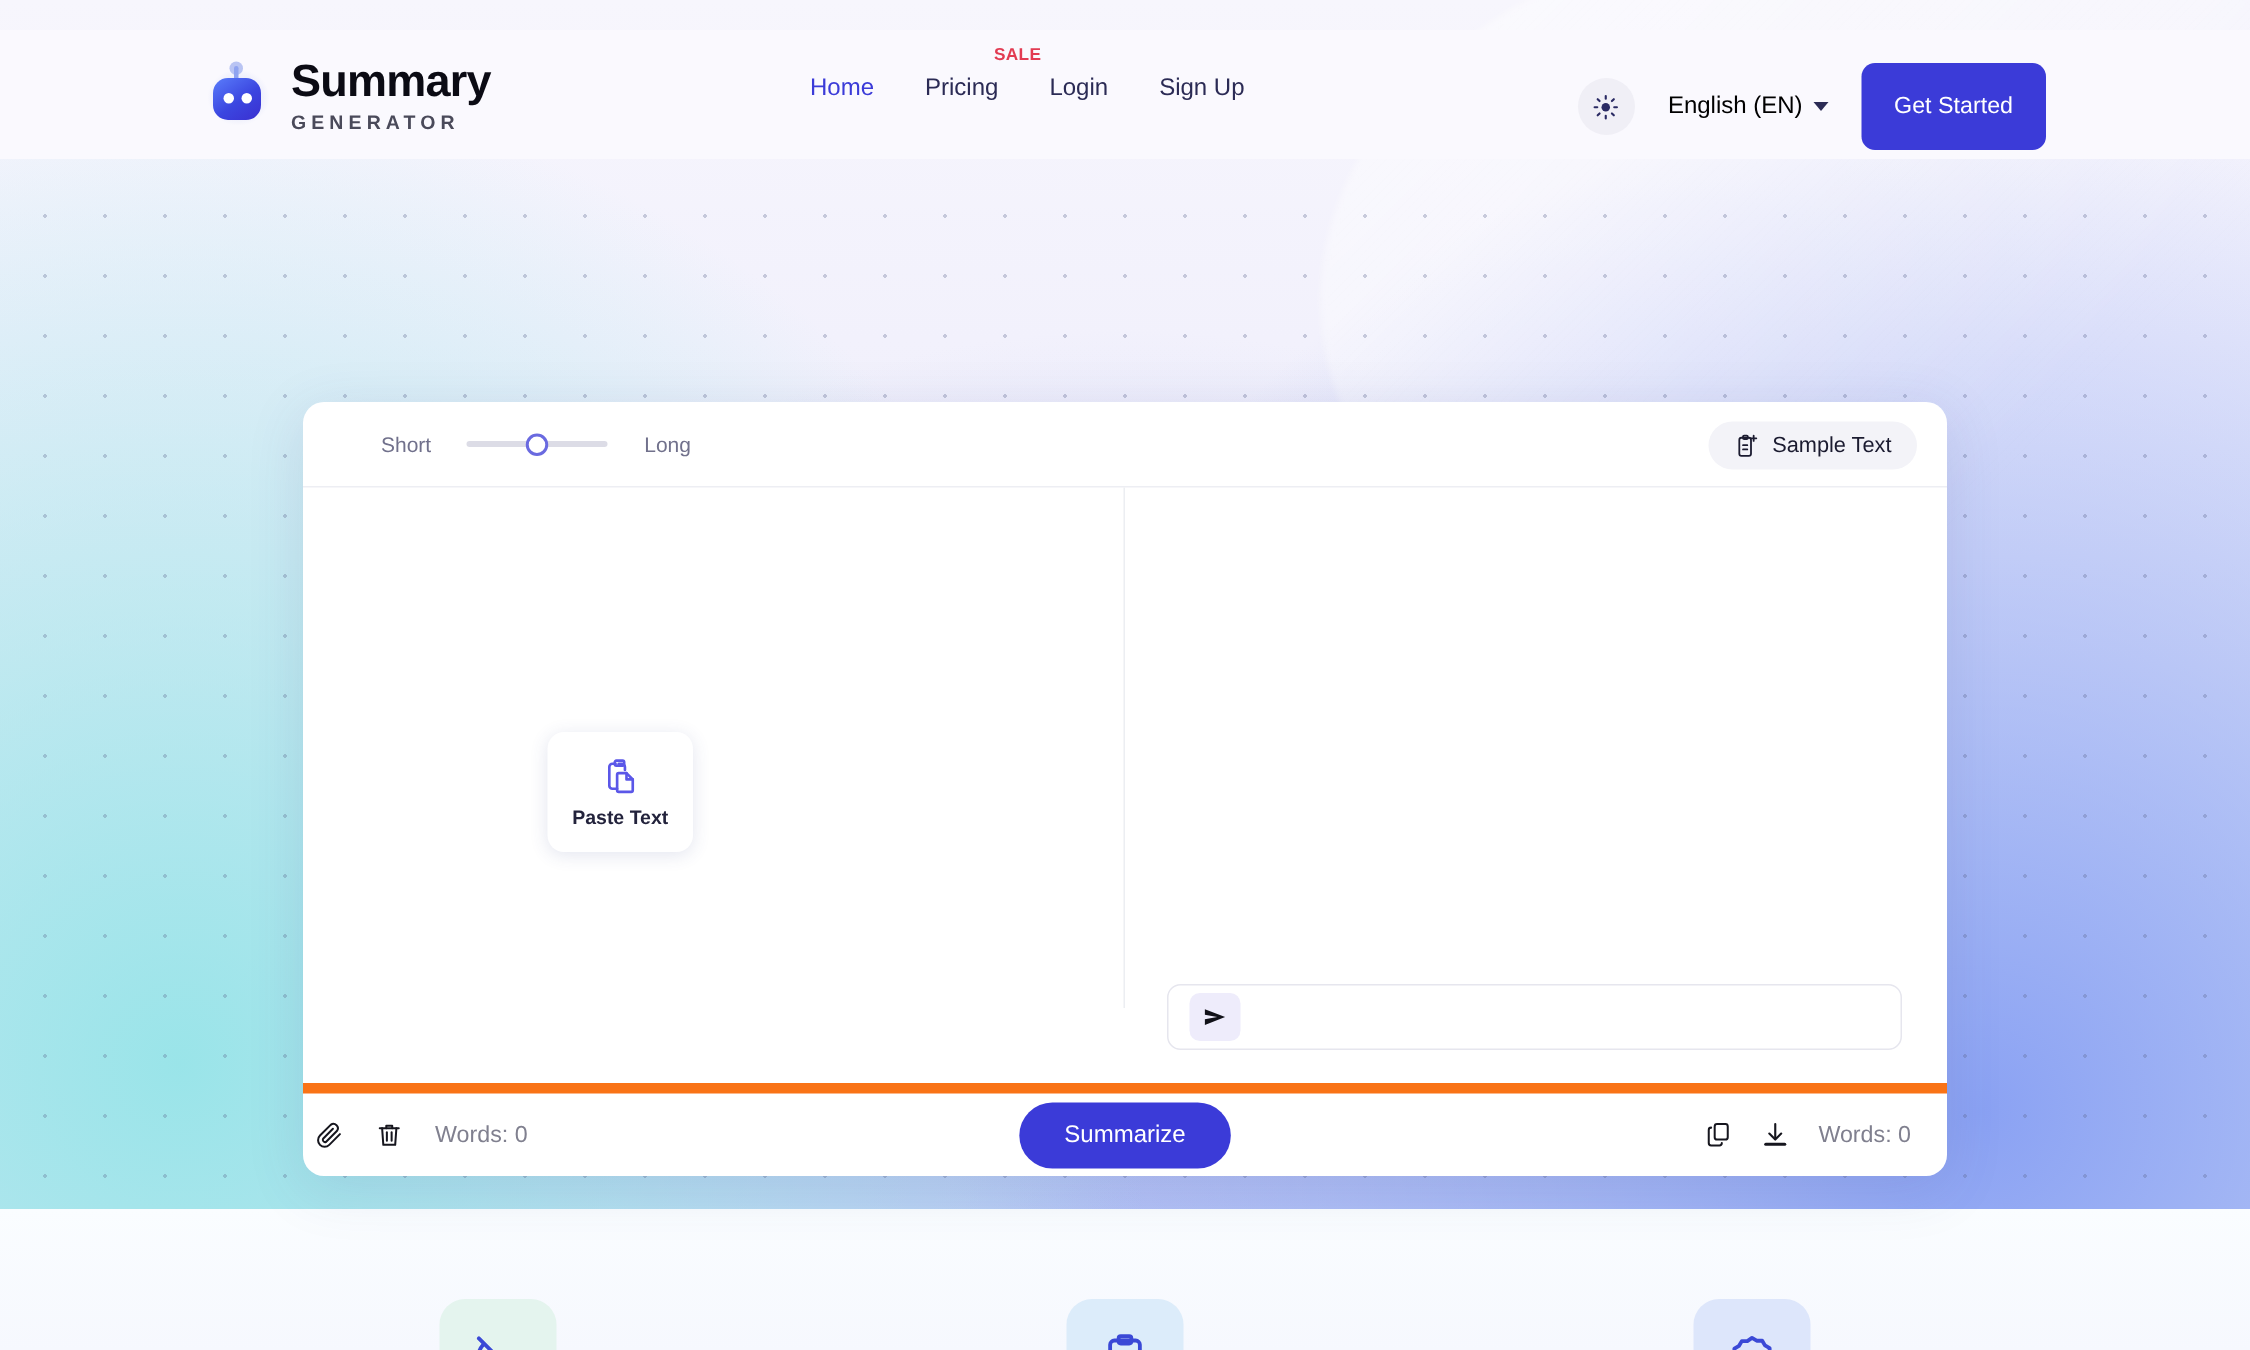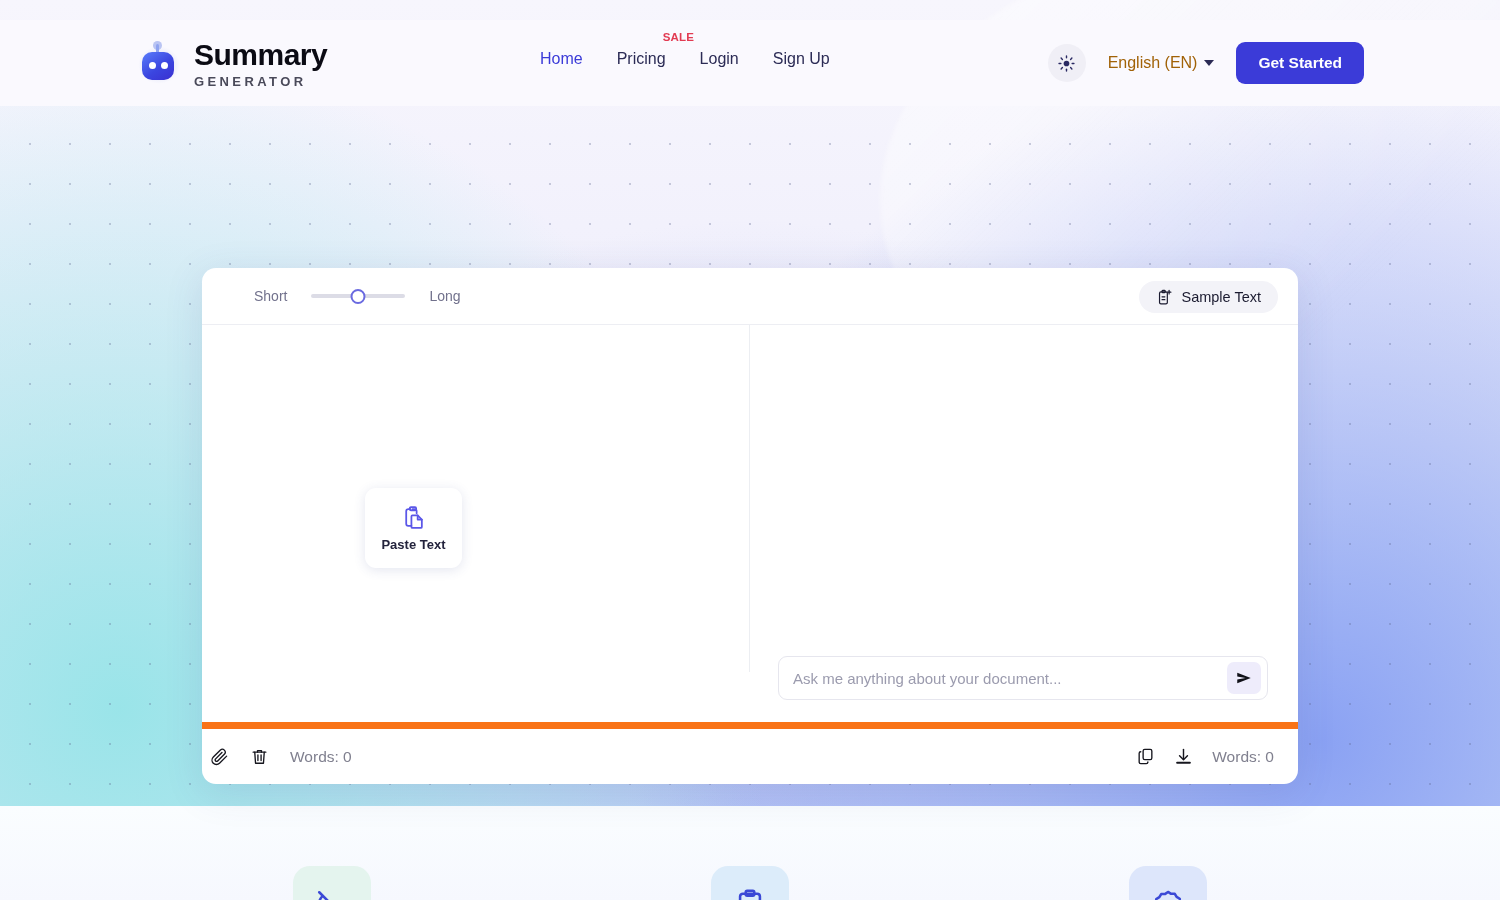--- a/index.html
+++ b/index.html
@@ -73,25 +73,25 @@
   .nav-sale {
     position: absolute; top: -19px; left: 46px;
     font-size: 11.5px; color: #e23b52; font-weight: 600; letter-spacing: 0.2px;
   }
 
   .header-right { position: absolute; right: 136px; top: 22px; display: flex; align-items: center; gap: 22px; }
   .theme-btn {
     width: 38px; height: 38px; border-radius: 50%; background: #f0eff6;
     display: flex; align-items: center; justify-content: center; border: none; cursor: pointer;
   }
-  .lang-select { display: flex; align-items: center; gap: 7px; font-size: 16px; color: #a16207; cursor: pointer; }
+  .lang-select { display: flex; align-items: center; gap: 7px; font-size: 16px; color: #000000; cursor: pointer; }
   .caret { width: 0; height: 0; border-left: 5px solid transparent; border-right: 5px solid transparent; border-top: 6px solid #2b2b55; }
   .get-started {
     background: #3b3bd8; color: #fff; border: none; border-radius: 9px;
-    padding: 0 22px; height: 42px; font-size: 15.5px; font-weight: 700; cursor: pointer;
+    padding: 0 22px; height: 58px; font-size: 15.5px; font-weight: 400; cursor: pointer;
     font-family: "Liberation Sans", sans-serif;
   }
 
   
   .headline {
     position: absolute; top: 148px; left: 0; width: 1500px; text-align: center;
     font-size: 58px; font-weight: 700; color: #2a2a63; letter-spacing: -1.2px;
     z-index: 5;
   }
 
@@ -297,21 +297,20 @@
           </svg>
           <span class="paste-label">Paste Text</span>
         </div>
       </div>
 
       <div class="pane-divider"></div>
 
       <div class="pane-right">
         <div class="chat-row">
           <div class="chat-box">
-            <input class="chat-input" type="text" placeholder="Ask me anything about your document..." style="">
             <button class="send-btn">
               <svg width="18" height="18" viewBox="0 0 24 24">
                 <path d="M3 5 L21 12 L3 19 L3 14 L14 12 L3 10 Z" fill="#111118"></path>
               </svg>
             </button>
           </div>
         </div>
       </div>
     </div>
 
@@ -327,20 +326,21 @@
             <path d="M4 6.5h16"></path>
               <path d="M9.5 6.5V4.5h5v2"></path>
             <path d="M6 6.5 7 20.5h10l1-14"></path>
             <line x1="10" y1="10" x2="10" y2="17"></line>
               <line x1="14" y1="10" x2="14" y2="17"></line>
           </svg>
         </button>
         <span class="words">Words: 0</span>
       </div>
 
+      <button class="summarize-btn">Summarize</button>
 
       <div class="footer-right">
         <button class="icon-btn">
           <svg width="19" height="19" viewBox="0 0 24 24" fill="none" stroke="#16161e" stroke-width="1.7" stroke-linecap="round" stroke-linejoin="round">
             <rect x="9" y="3" width="11" height="13" rx="2"></rect>
             <path d="M15 19a2 2 0 0 1-2 2H6a2 2 0 0 1-2-2V8a2 2 0 0 1 2-2"></path>
           </svg>
         </button>
         <button class="icon-btn">
           <svg width="19" height="19" viewBox="0 0 24 24" fill="none" stroke="#16161e" stroke-width="1.8" stroke-linecap="round" stroke-linejoin="round">

